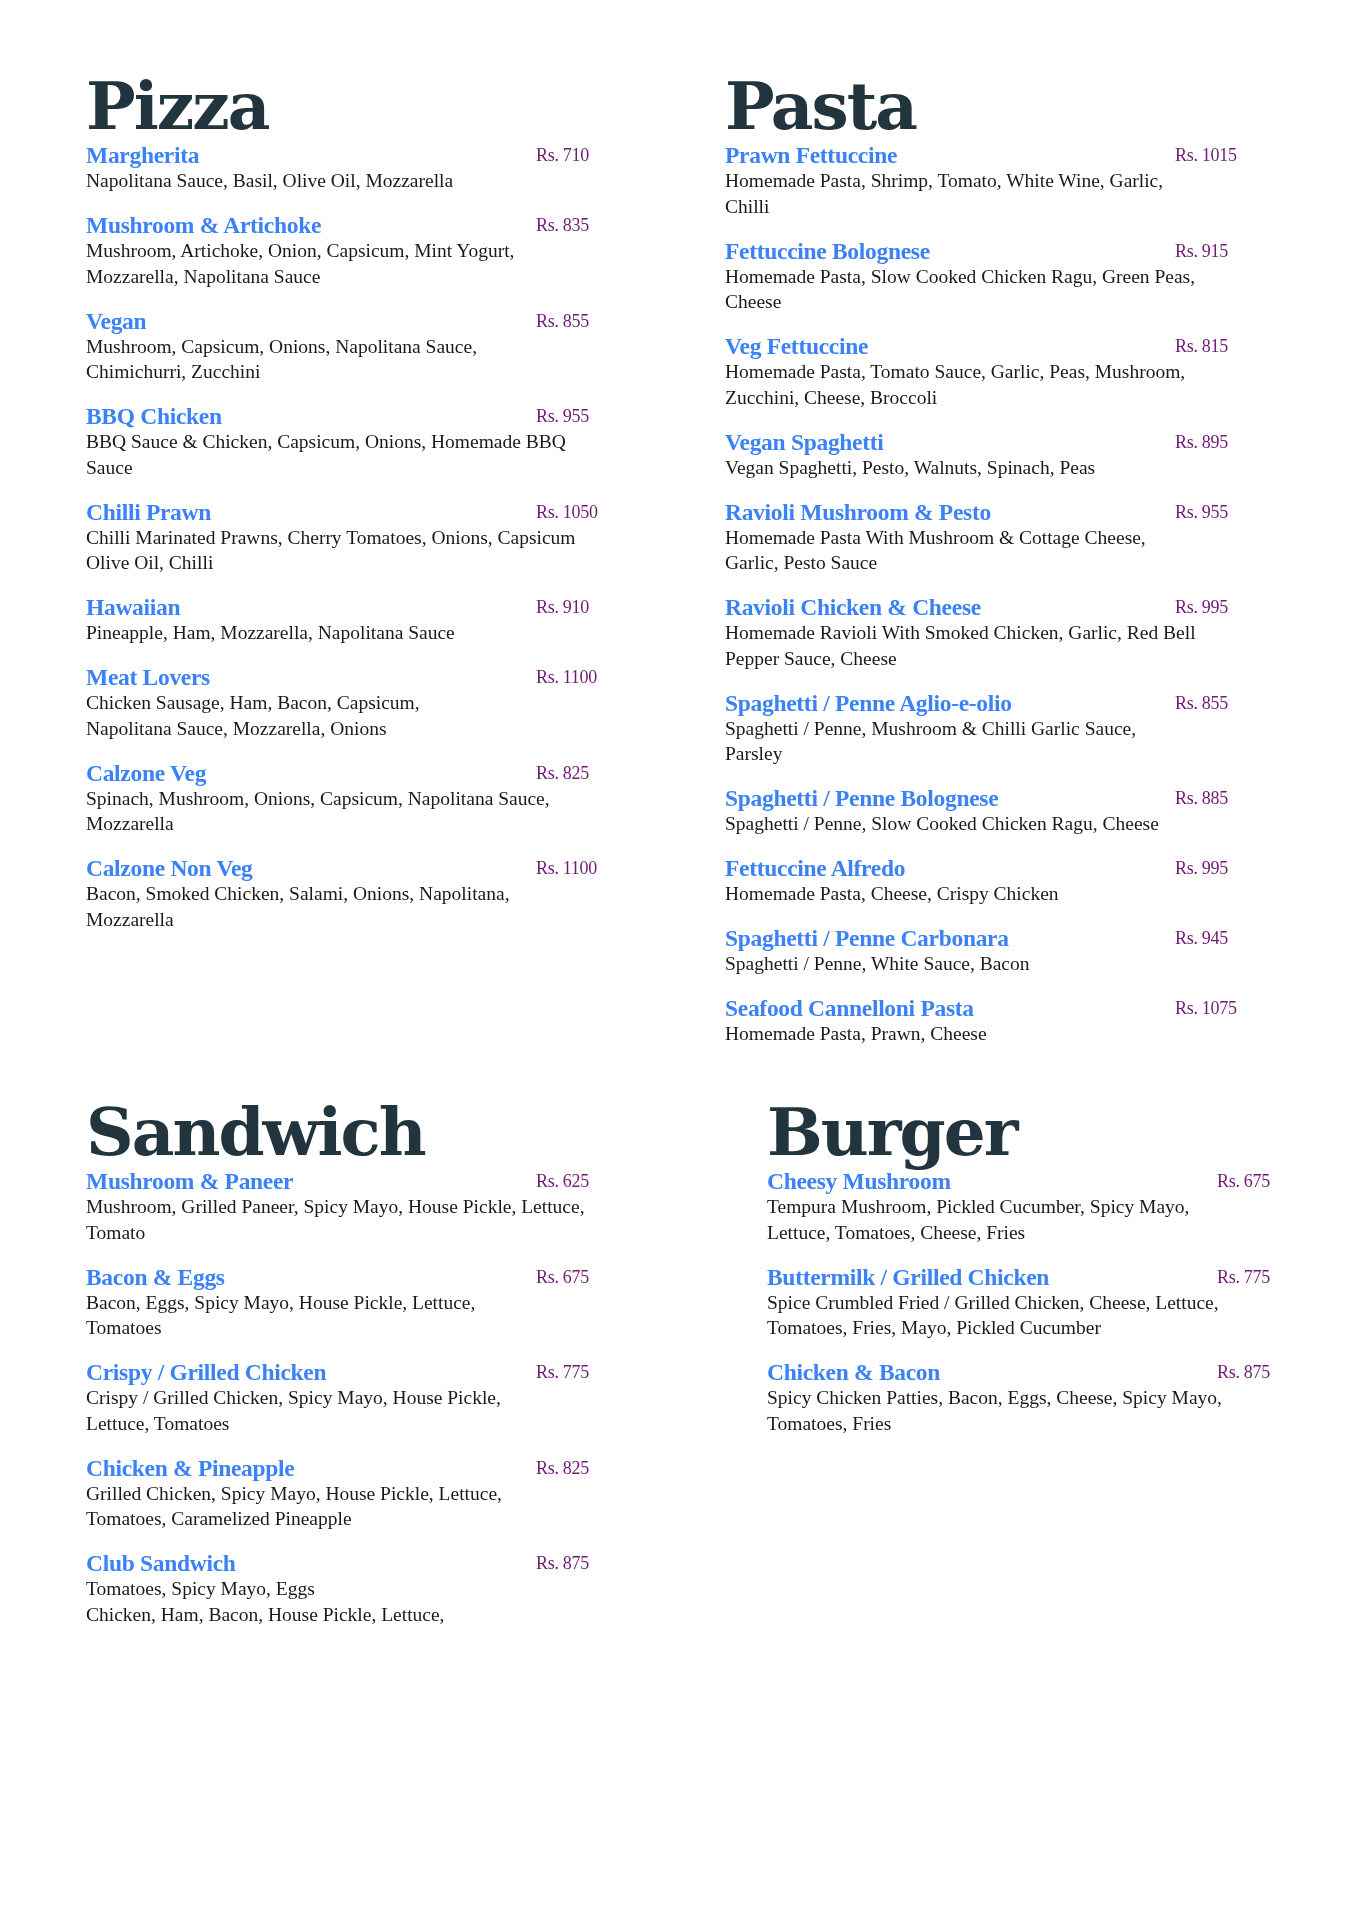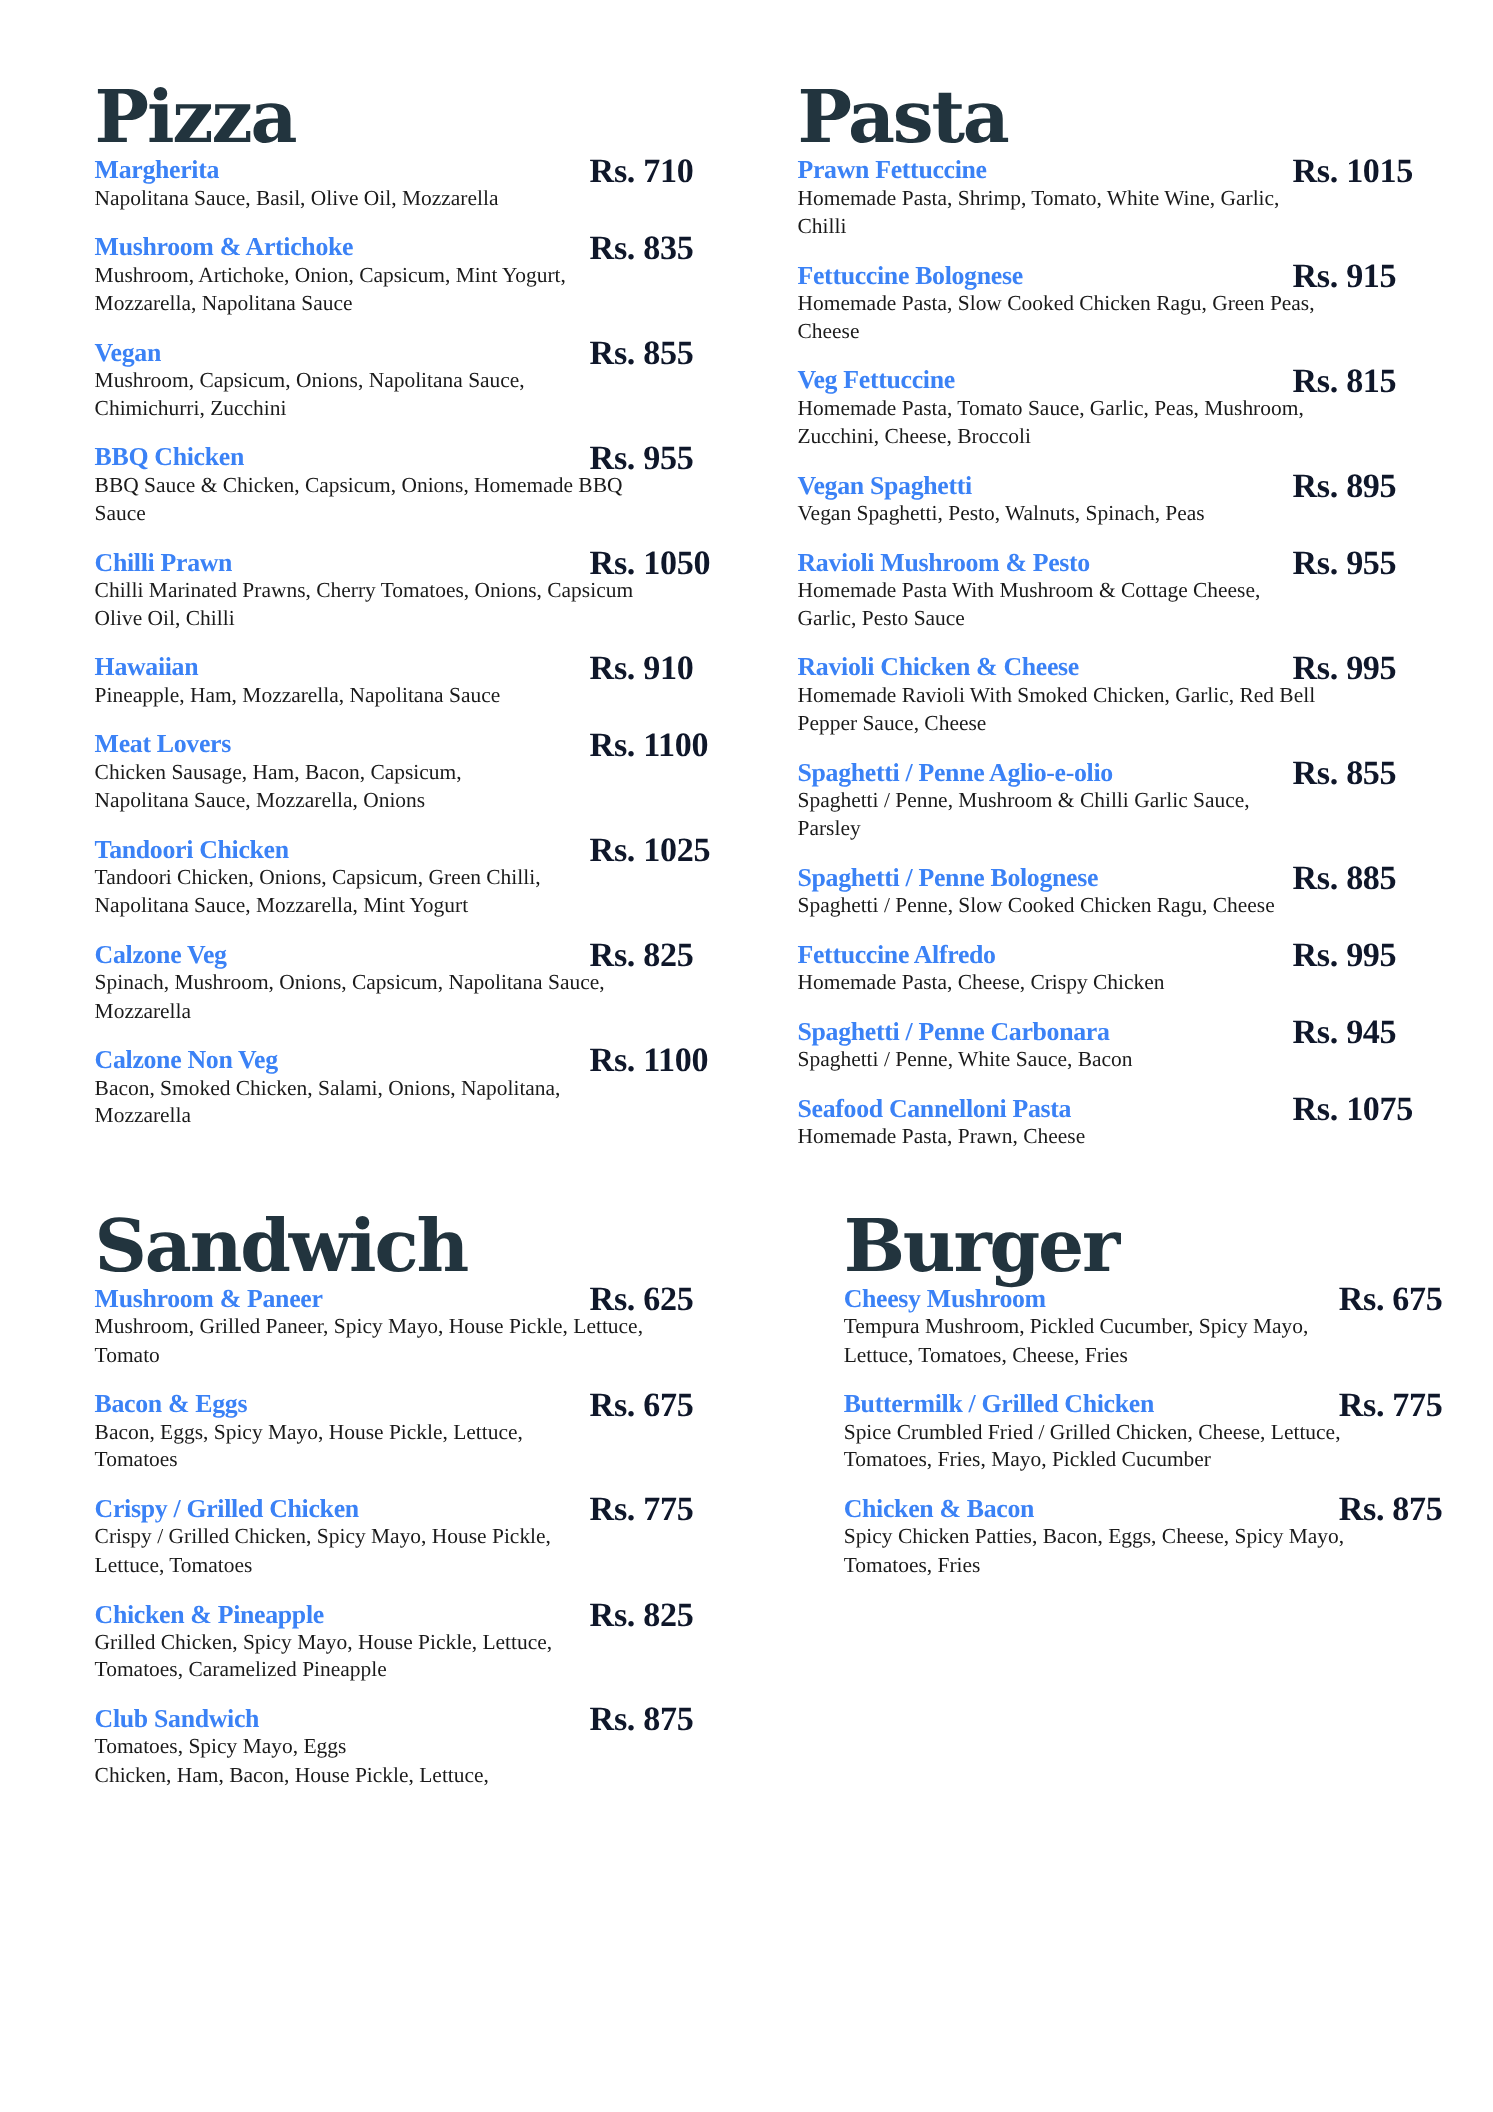--- a/index.html
+++ b/index.html
@@ -26,21 +26,21 @@
   .item { margin-bottom: 18.5px; }
   .item-head { position: relative; height: 26px; line-height: 26px; }
   .item-name {
     font-family: "Liberation Serif", "DejaVu Serif", serif;
     font-weight: bold; font-size: 23.5px; color: #3b82f6;
     letter-spacing: -0.3px; white-space: nowrap;
   }
   .item-price {
     position: absolute; left: 450px; top: 0;
     font-family: "Liberation Serif", "DejaVu Serif", serif;
-    font-weight: bold; font-size: 31px; color: #0f172a;
+    font-weight: normal; font-size: 18px; color: #701a75;
     letter-spacing: -0.3px; white-space: nowrap;
   }
   .item-desc {
     font-family: "Liberation Serif", "DejaVu Serif", serif;
     font-size: 19.5px; line-height: 25.5px; color: #1a1a1a;
     width: 560px;
   }
 </style>
 </head>
 <body>
@@ -75,25 +75,20 @@
       <div class="item">
         <div class="item-head"><span class="item-name">Hawaiian</span><span class="item-price">Rs. 910</span></div>
         <div class="item-desc">Pineapple, Ham, Mozzarella, Napolitana Sauce</div>
       </div>
       <div class="item">
         <div class="item-head"><span class="item-name">Meat Lovers</span><span class="item-price">Rs. 1100</span></div>
         <div class="item-desc">Chicken Sausage, Ham, Bacon, Capsicum,</div>
         <div class="item-desc">Napolitana Sauce, Mozzarella, Onions</div>
       </div>
       <div class="item">
-        <div class="item-head"><span class="item-name">Tandoori Chicken</span><span class="item-price">Rs. 1025</span></div>
-        <div class="item-desc">Tandoori Chicken, Onions, Capsicum, Green Chilli,</div>
-        <div class="item-desc">Napolitana Sauce, Mozzarella, Mint Yogurt</div>
-      </div>
-      <div class="item">
         <div class="item-head"><span class="item-name">Calzone Veg</span><span class="item-price">Rs. 825</span></div>
         <div class="item-desc">Spinach, Mushroom, Onions, Capsicum, Napolitana Sauce,</div>
         <div class="item-desc">Mozzarella</div>
       </div>
       <div class="item">
         <div class="item-head"><span class="item-name">Calzone Non Veg</span><span class="item-price">Rs. 1100</span></div>
         <div class="item-desc">Bacon, Smoked Chicken, Salami, Onions, Napolitana,</div>
         <div class="item-desc">Mozzarella</div>
       </div>
     </div>

